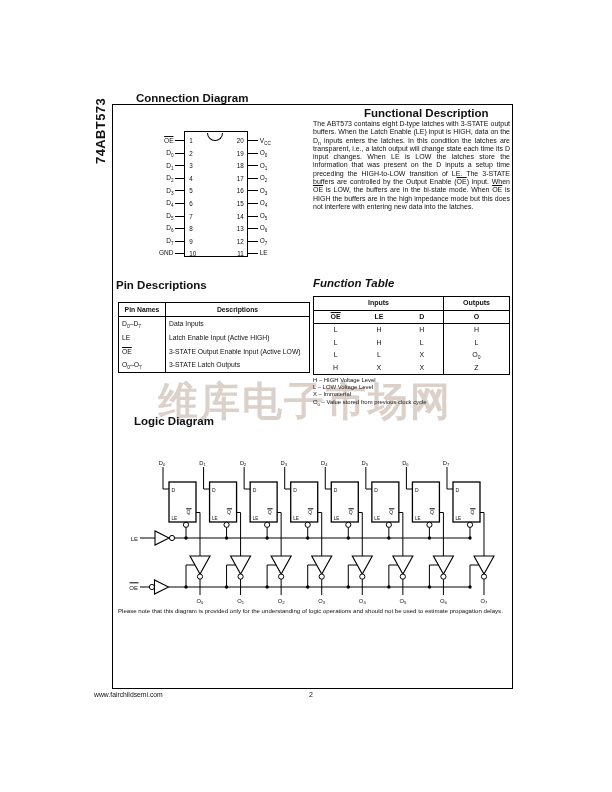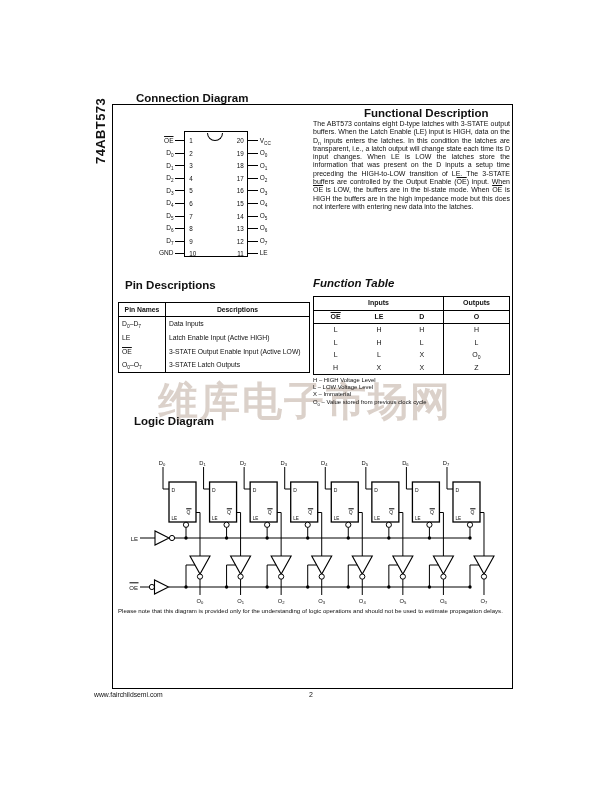--- a/index.html
+++ b/index.html
@@ -19,21 +19,21 @@
     transform:rotate(-90deg);transform-origin:0 0;
     font-size:13px;font-weight:bold;letter-spacing:.4px;white-space:nowrap;
   }
   .frame{
     position:absolute;left:112px;top:104px;width:401px;height:585px;
     border:1.5px solid #000;box-sizing:border-box;z-index:1;background:transparent;
   }
   .h1{position:absolute;font-size:11.5px;font-weight:bold;z-index:2;white-space:nowrap;}
   .h-conn{left:120px;top:92px;margin-left:16px;}
   .h-func{left:317px;top:107px;margin-left:47px;}
-  .h-pind{left:125px;top:279px;}
+  .h-pind{left:116px;top:279px;}
   .h-ftab{left:313px;top:277px;font-style:italic;}
   .h-logic{left:120px;top:415px;padding-left:14px;}
 
   
   .dip-box{position:absolute;left:184px;top:131px;width:63.5px;height:126px;
     border:1.6px solid #000;box-sizing:border-box;z-index:2;}
   .dip-notch{position:absolute;left:207px;top:132.6px;width:14px;height:7px;
     border:1.4px solid #000;border-top:none;border-radius:0 0 14px 14px;z-index:3;background:#fff;}
   .dip-rows{position:absolute;left:144px;top:134.5px;width:153px;z-index:2;}
   .pin-row{display:flex;align-items:center;height:12.55px;}

